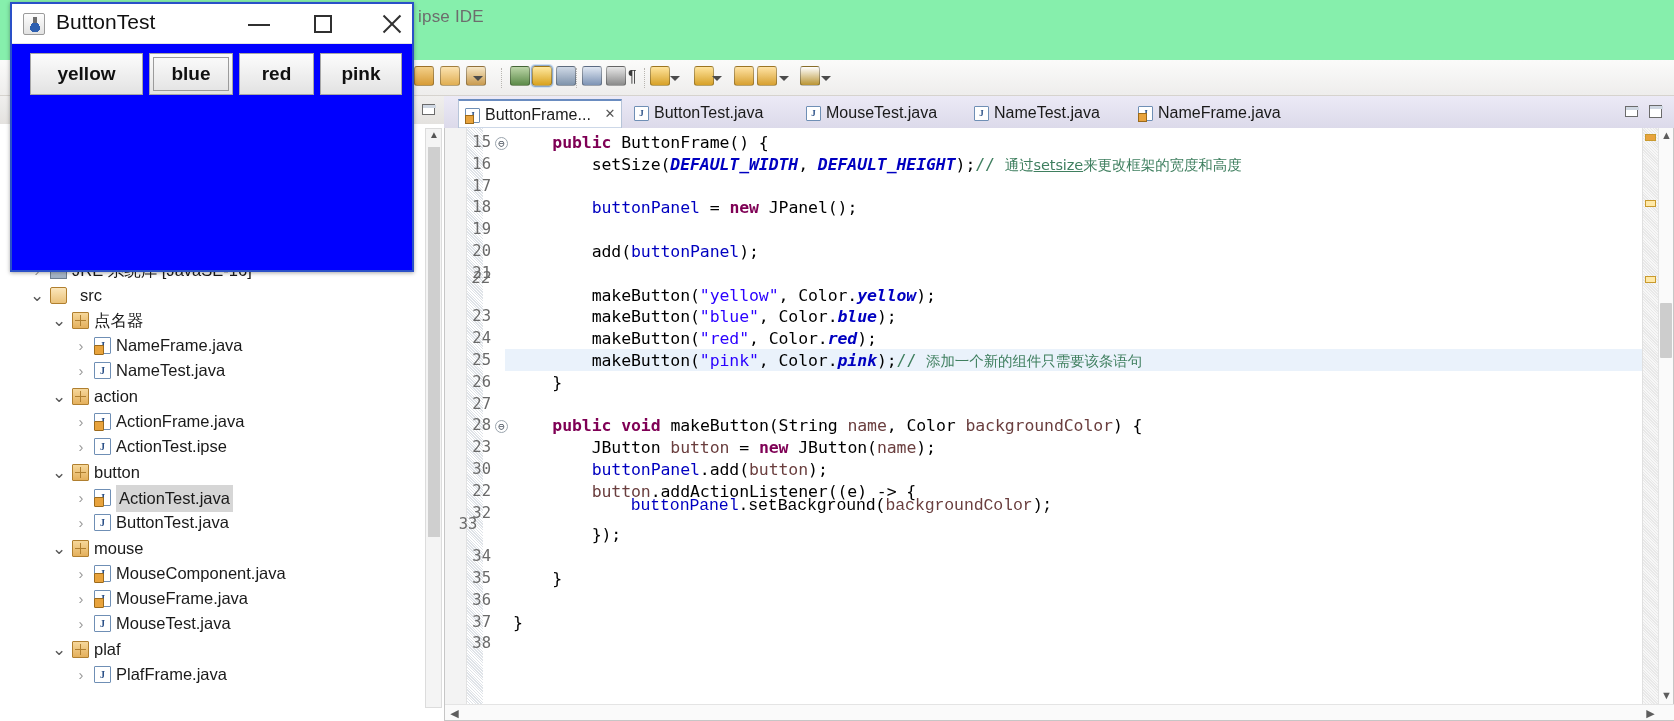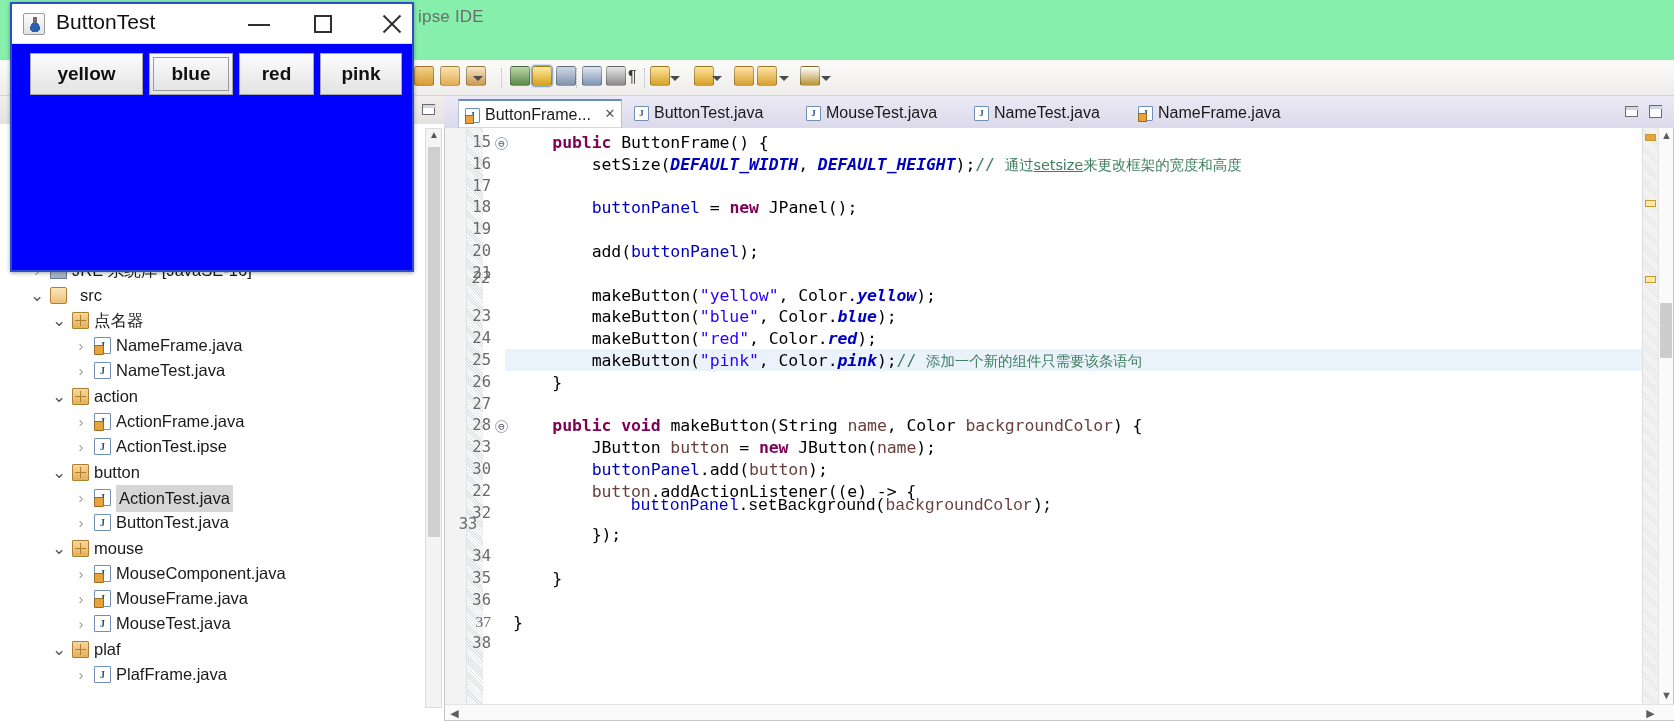--- a/index.html
+++ b/index.html
@@ -409,21 +409,21 @@
           <div class="gutter-num" style="top: 375.6px;">32</div>
           <div class="cline" style="top: 368px; font-family: Liberation Mono, monospace;">            <span class="fld">buttonPanel</span>.setBackground(<span class="loc">backgroundColor</span>);</div>
           <div class="gutter-num" style="top: 387px; text-align: center;">33</div>
           <div class="cline" style="top: 397.4px;">        });</div>
           <div class="gutter-num" style="top: 419.2px;">34</div>
           <div class="cline" style="top: 419.2px;"></div>
           <div class="gutter-num" style="top: 441px;">35</div>
           <div class="cline" style="top: 441px;">    }</div>
           <div class="gutter-num" style="top: 462.8px;">36</div>
           <div class="cline" style="top: 462.8px;"></div>
-          <div class="gutter-num" style="top: 484.6px; font-family: Liberation Serif, serif;">37</div>
+          <div class="gutter-num" style="top: 484.6px;">37</div>
           <div class="cline" style="top: 484.6px;">}</div>
           <div class="gutter-num" style="top: 506.4px;">38</div>
           <div class="cline" style="top: 506.4px;"></div>
         </div>
 
       <div class="ruler">
         <div class="rmark" style="top:6px; background:#e8a33d;"></div>
         <div class="rmark" style="top:72px;"></div>
         <div class="rmark" style="top:148px;"></div>
       </div>

